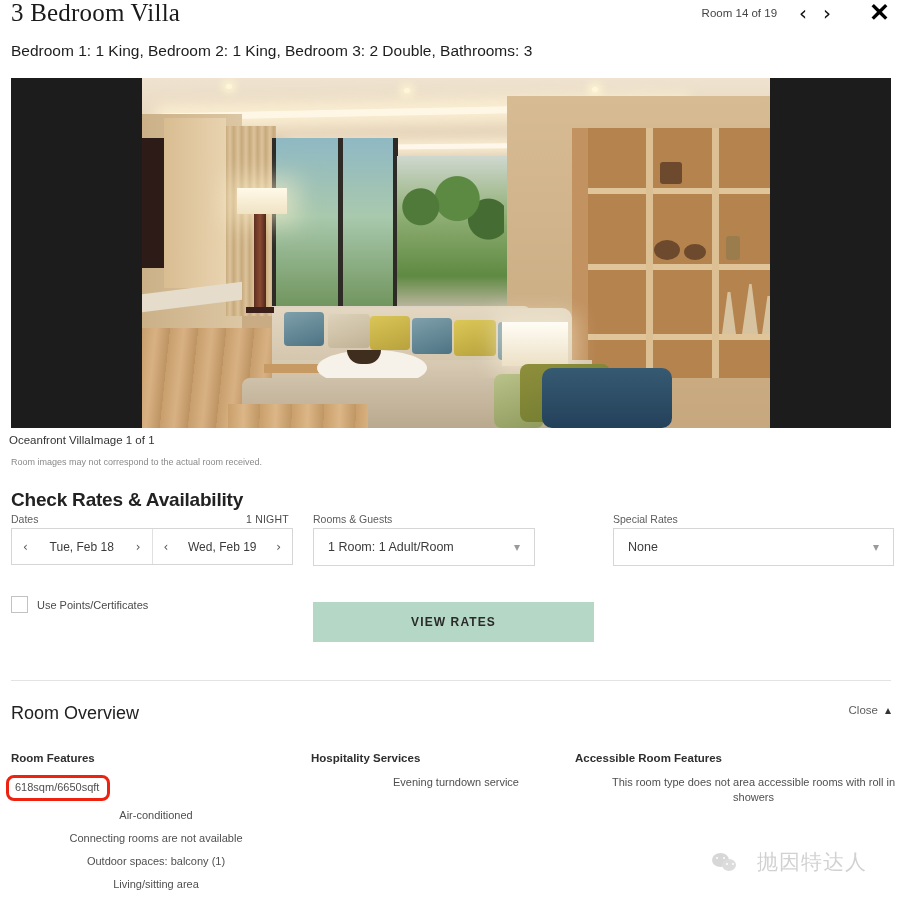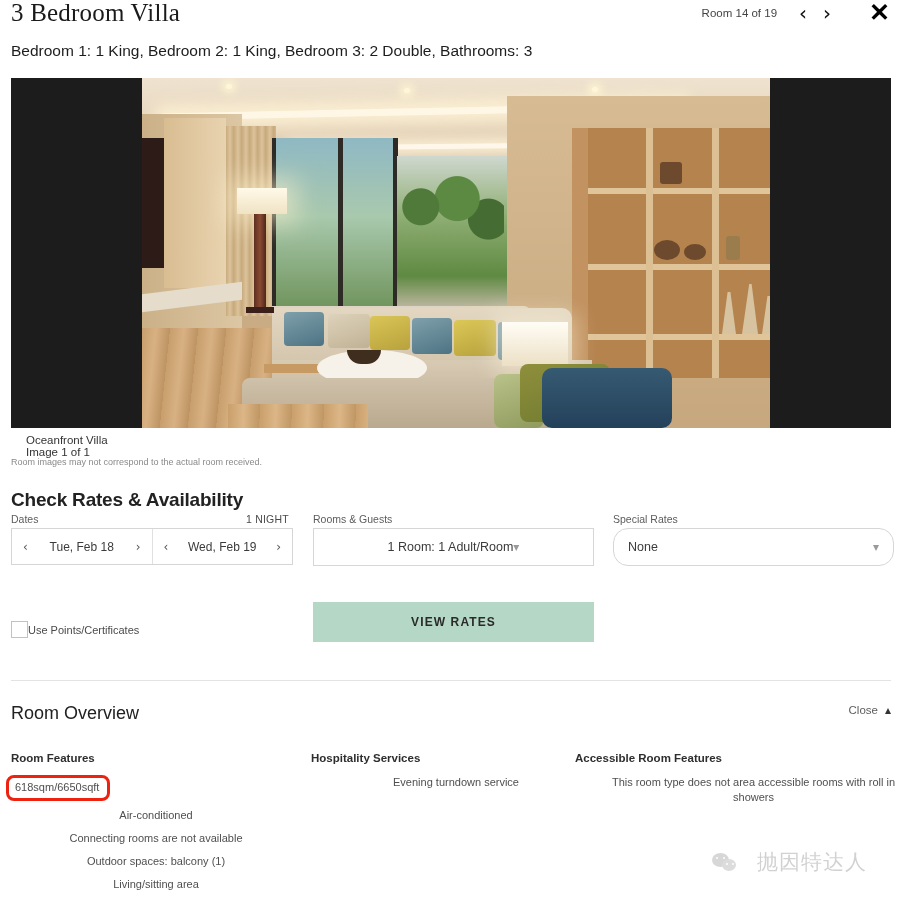--- a/index.html
+++ b/index.html
@@ -269,22 +269,22 @@
   }
   .lamp2-shade {
     position: absolute; left: 360px; top: 244px; width: 66px; height: 44px;
     background: linear-gradient(180deg,#fffdf5,#ece0c5);
     box-shadow: 0 0 22px 8px rgba(255,248,224,0.45);
   }
 
   
   .caption-row {
     position: absolute;
-    left: 26px; right: 11px; top: 434px;
-    display: flex; justify-content: flex-start; align-items: baseline; flex-direction: column;
+    left: 9px; right: 11px; top: 434px;
+    display: flex; justify-content: flex-start; align-items: baseline;
   }
   .caption-name { font-size: 11.5px; color: #333; }
   .caption-count { font-size: 11.5px; color: #333; }
   .disclaimer {
     position: absolute; left: 11px; top: 457px;
     font-size: 9px; color: #8a8a8a;
   }
 
   
   .section-title {
@@ -317,31 +317,31 @@
   }
   .date-text { font-size: 12px; color: #3b3b3b; }
 
   .select-box {
     position: absolute; height: 38px;
     border: 1px solid #d6d6d6; background: #fff;
     display: flex; align-items: center; justify-content: space-between;
     padding: 0 14px;
     cursor: pointer;
   }
-  #rooms-guests-select { left: 313px; top: 528px; width: 281px; justify-content: center; }
-  #special-rates-select { left: 613px; top: 528px; width: 281px; border-radius: 15px; }
+  #rooms-guests-select { left: 313px; top: 528px; width: 222px; }
+  #special-rates-select { left: 613px; top: 528px; width: 281px; }
   .select-value { font-size: 12.5px; color: #3b3b3b; }
   .select-chev {
     font-size: 12px; color: #9a9a9a;
     font-family: "DejaVu Sans", sans-serif; line-height: 1;
   }
 
   .points-row {
-    position: absolute; left: 11px; top: 621px;
-    display: flex; align-items: center; 
+    position: absolute; left: 11px; top: 596px;
+    display: flex; align-items: center; gap: 9px;
   }
   .checkbox {
     width: 17px; height: 17px; border: 1px solid #c2c2c2; background: #fff;
     cursor: pointer;
   }
   .points-label { font-size: 11px; color: #4a4a4a; }
 
   .view-rates-btn {
     position: absolute; left: 313px; top: 602px;
     width: 281px; height: 40px;

